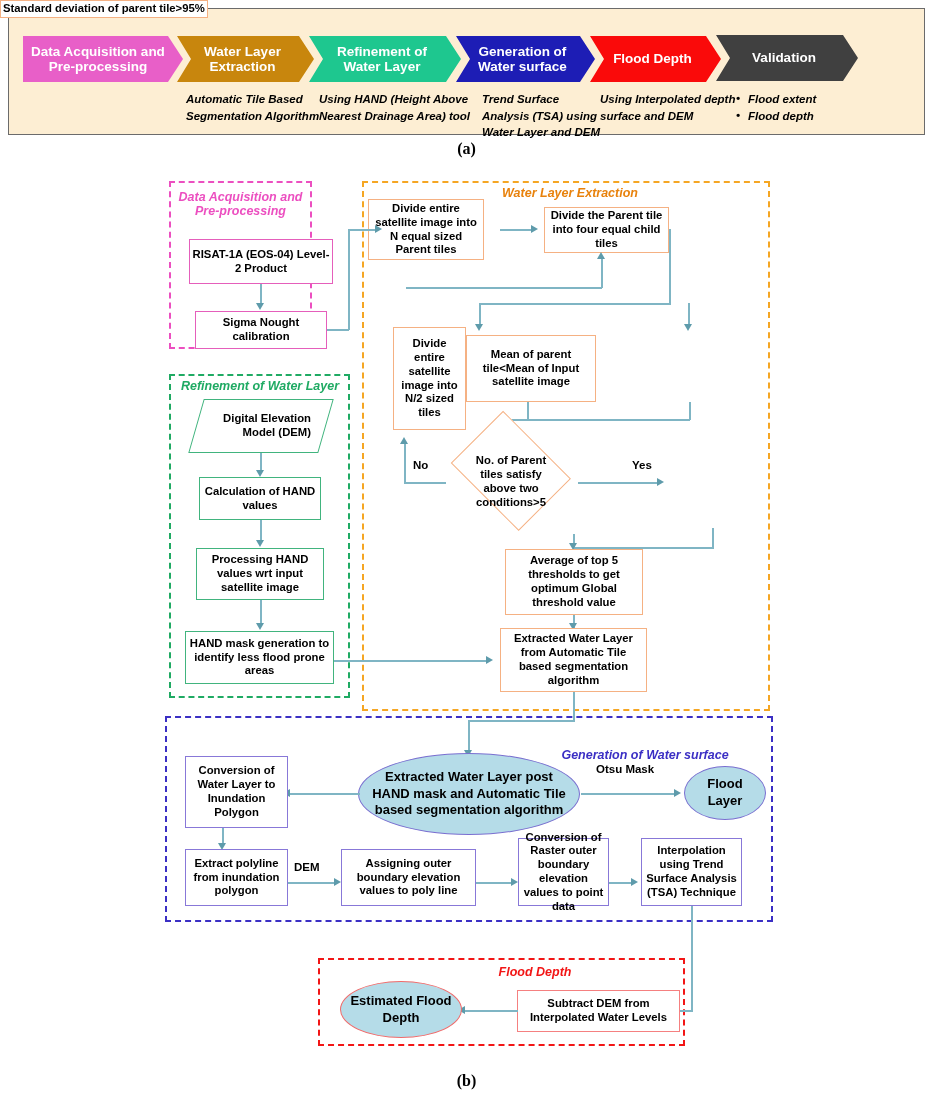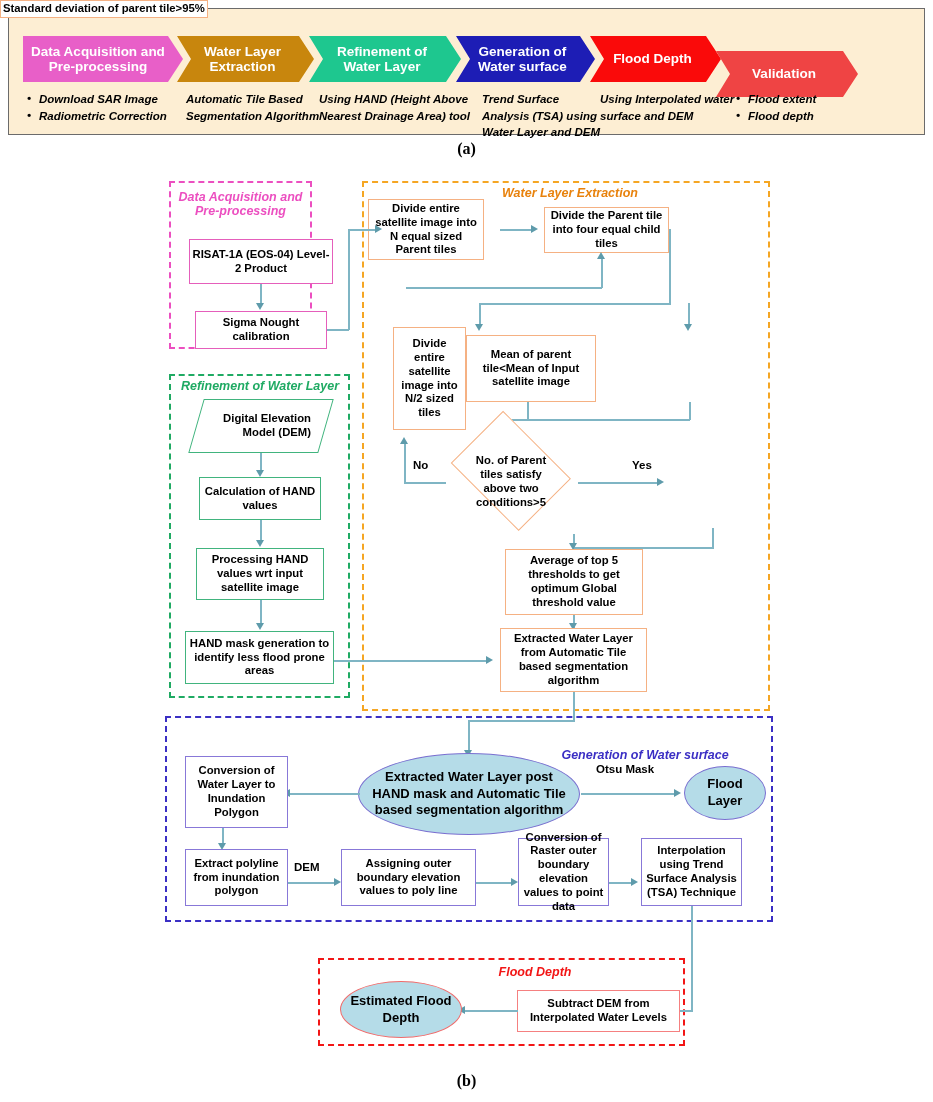--- a/index.html
+++ b/index.html
@@ -158,26 +158,20 @@
   }
 </style>
 </head>
 <body>
 
 <div id="panel-a">
 
   <div class="chevron first" style="left:14px; top:27px; width:160px; background:#e85fc8;">
     <span>Data Acquisition and Pre-processing</span>
   </div>
-  <div class="chev-bullets" style="left:18px; top:82px; width:160px;">
-    <ul>
-      <li class="bul">Download SAR Image</li>
-      <li class="bul">Radiometric Correction</li>
-    </ul>
-  </div>
 
   <div class="chevron" style="left:168px; top:27px; width:137px; background:#c8860d;">
     <span>Water Layer Extraction</span>
   </div>
   <div class="chev-bullets" style="left:177px; top:82px; width:135px;">
     <div>Automatic Tile Based Segmentation Algorithm</div>
   </div>
 
   <div class="chevron" style="left:300px; top:27px; width:152px; background:#1ec78f;">
     <span>Refinement of Water Layer</span>
@@ -190,24 +184,24 @@
     <span>Generation of Water surface</span>
   </div>
   <div class="chev-bullets" style="left:473px; top:82px; width:126px;">
     <div>Trend Surface Analysis (TSA) using Water Layer and DEM</div>
   </div>
 
   <div class="chevron" style="left:581px; top:27px; width:131px; background:#fa0a0a;">
     <span>Flood Depth</span>
   </div>
   <div class="chev-bullets" style="left:591px; top:82px; width:140px;">
-    <div>Using Interpolated water surface and DEM</div>
-  </div>
-
-  <div class="chevron" style="left:707px; top:42px; width:142px; background:#ef4444;">
+    <div>Using Interpolated depth surface and DEM</div>
+  </div>
+
+  <div class="chevron" style="left:707px; top:26px; width:142px; background:#404040;">
     <span>Validation</span>
   </div>
   <div class="chev-bullets" style="left:727px; top:82px; width:140px;">
     <ul>
       <li class="bul">Flood extent</li>
       <li class="bul">Flood depth</li>
     </ul>
   </div>
 </div>
 

